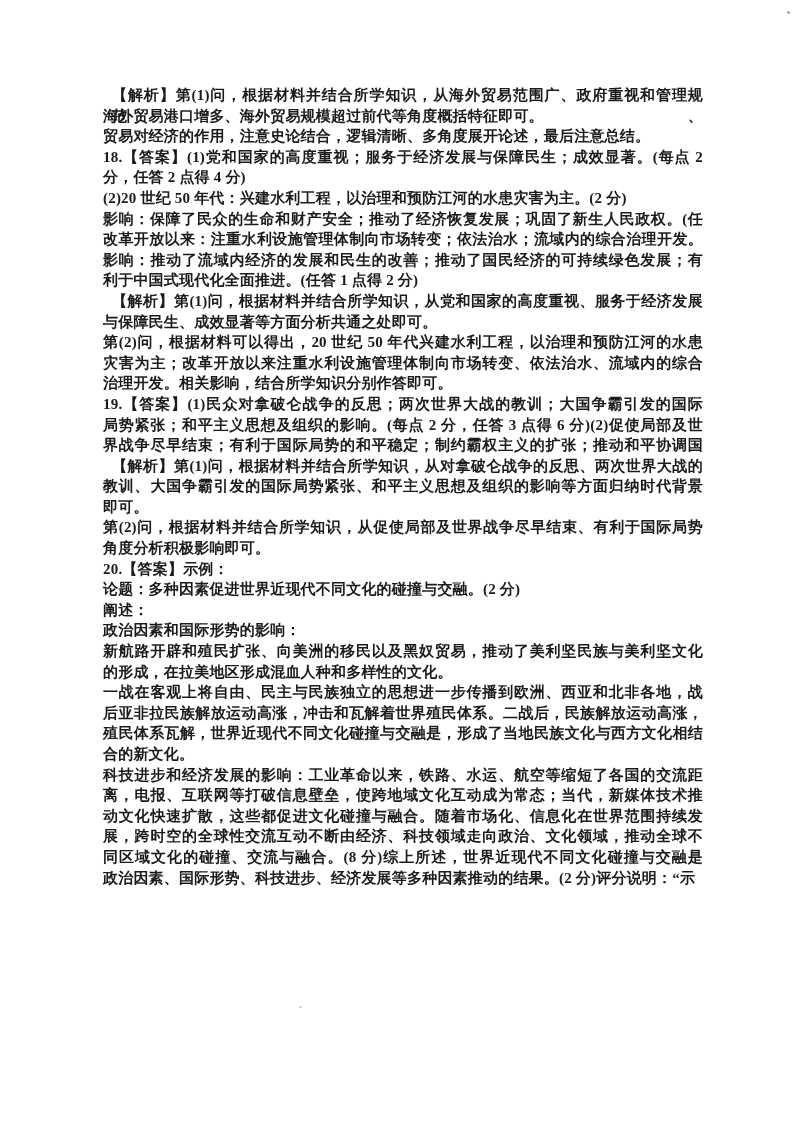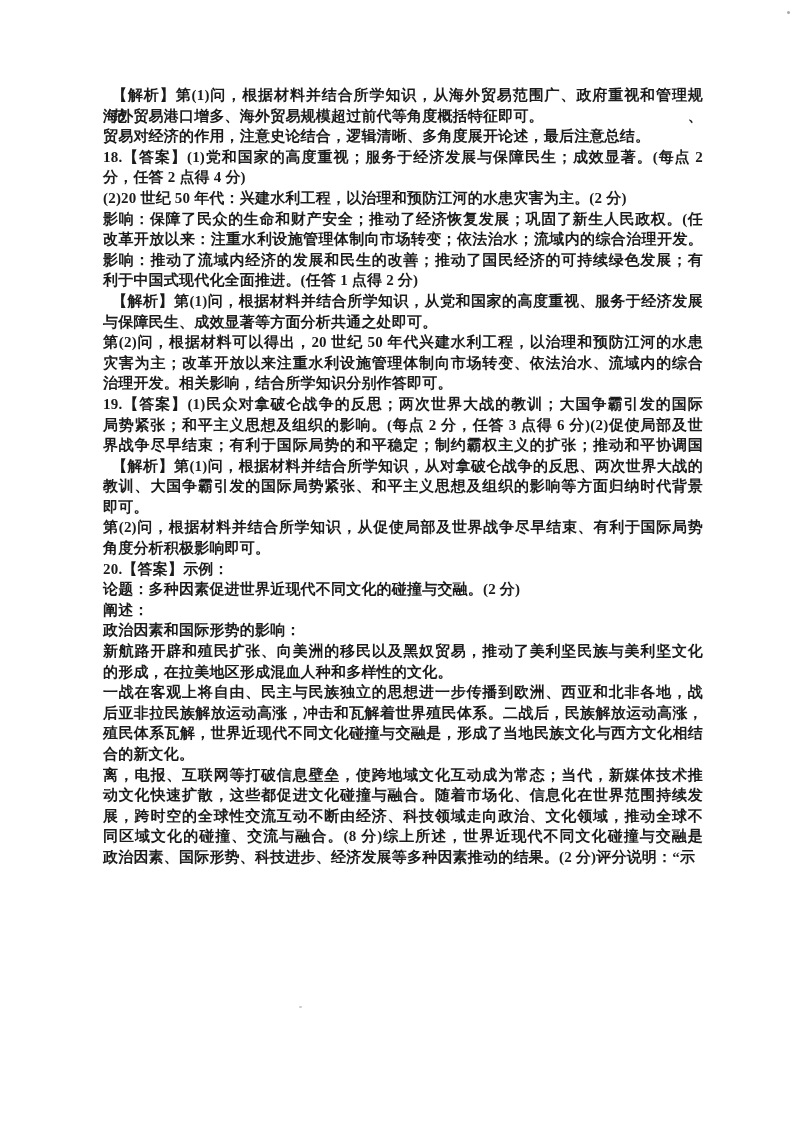--- a/index.html
+++ b/index.html
@@ -77,19 +77,20 @@
     <div class="line l">20.【答案】示例：</div>
     <div class="line l">论题：多种因素促进世界近现代不同文化的碰撞与交融。(2 分)</div>
     <div class="line l">阐述：</div>
     <div class="line l">政治因素和国际形势的影响：</div>
     <div class="line j">新航路开辟和殖民扩张、向美洲的移民以及黑奴贸易，推动了美利坚民族与美利坚文化</div>
     <div class="line l">的形成，在拉美地区形成混血人种和多样性的文化。</div>
     <div class="line j">一战在客观上将自由、民主与民族独立的思想进一步传播到欧洲、西亚和北非各地，战</div>
     <div class="line j">后亚非拉民族解放运动高涨，冲击和瓦解着世界殖民体系。二战后，民族解放运动高涨，</div>
     <div class="line j">殖民体系瓦解，世界近现代不同文化碰撞与交融是，形成了当地民族文化与西方文化相结</div>
     <div class="line l">合的新文化。</div>
+    <div class="line j">科技进步和经济发展的影响：工业革命以来，铁路、水运、航空等缩短了各国的交流距</div>
     <div class="line j">离，电报、互联网等打破信息壁垒，使跨地域文化互动成为常态；当代，新媒体技术推</div>
     <div class="line j">动文化快速扩散，这些都促进文化碰撞与融合。随着市场化、信息化在世界范围持续发</div>
     <div class="line j">展，跨时空的全球性交流互动不断由经济、科技领域走向政治、文化领域，推动全球不</div>
     <div class="line j">同区域文化的碰撞、交流与融合。(8 分)综上所述，世界近现代不同文化碰撞与交融是</div>
     <div class="line l">政治因素、国际形势、科技进步、经济发展等多种因素推动的结果。(2 分)评分说明：“示</div>
   </div>
 </div>
 
 </body></html>

